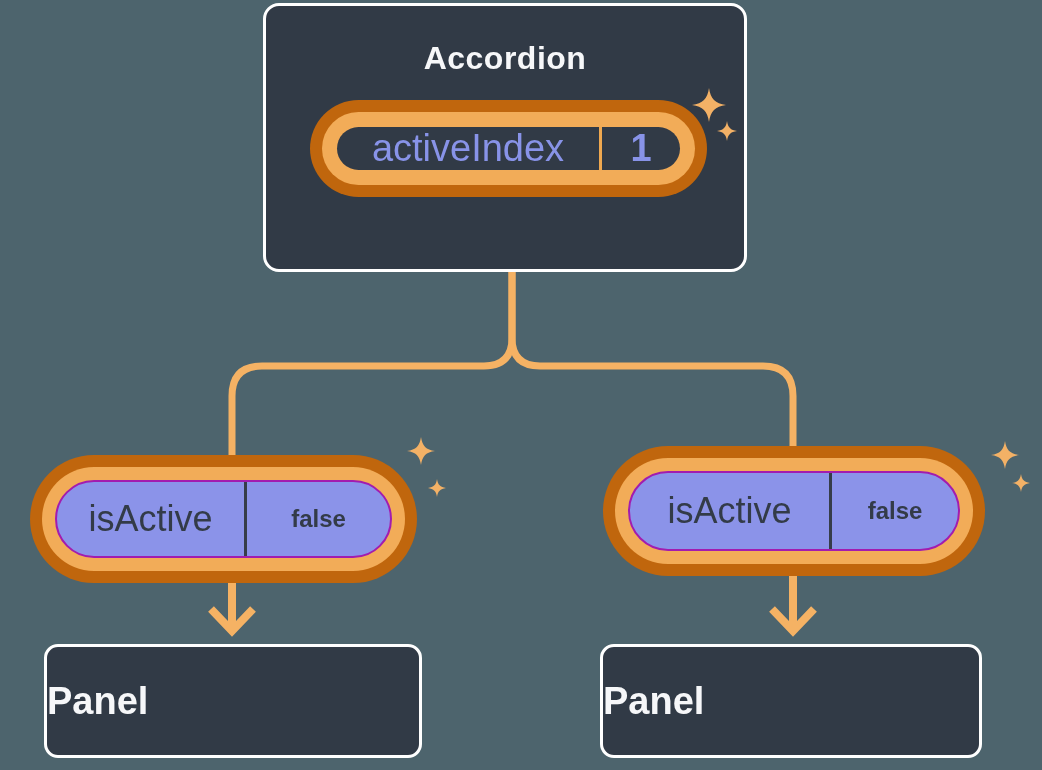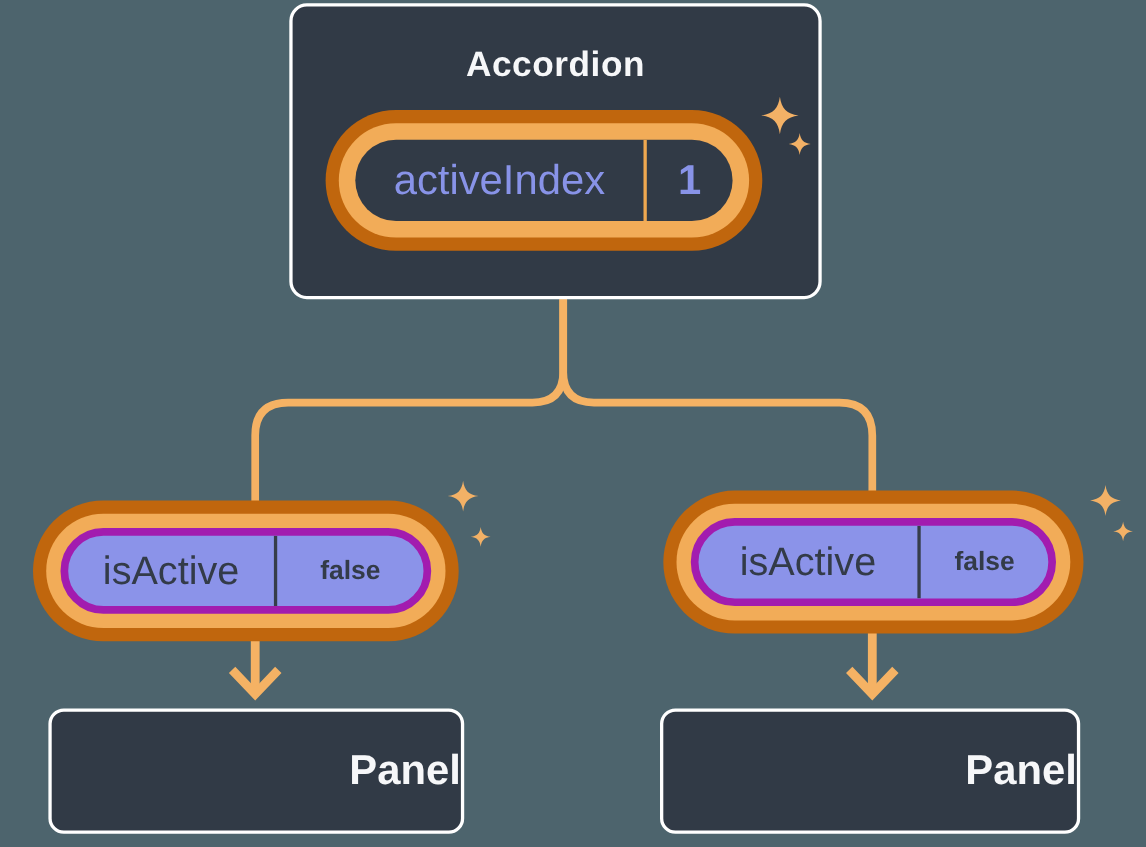--- a/index.html
+++ b/index.html
@@ -16,49 +16,49 @@
     position:absolute; box-sizing:border-box; z-index:2;
     background:#313A46; border:3px solid #FFFFFF; border-radius:16px;
   }
   #root-card { left:263px; top:3px; width:484px; height:269px; }
   .card-title {
     margin-top:34px; text-align:center;
     font-size:32px; font-weight:600; color:#F6F7F9; letter-spacing:0.5px;
   }
 
   .pill { position:absolute; z-index:3; box-sizing:border-box; }
-  #state-pill { left:296px; top:100px; width:397px; height:128px; }
+  #state-pill { left:310px; top:100px; width:397px; height:97px; }
   #prop-pill-0 { left:30px;  top:455px; width:387px; height:128px; }
   #prop-pill-1 { left:603px; top:446px; width:382px; height:130px; }
 
   .ring-outer { width:100%; height:100%; box-sizing:border-box;
     background:#C0660D; border-radius:999px; padding:12px; }
   .ring-mid   { width:100%; height:100%; box-sizing:border-box;
     background:#F2AC58; border-radius:999px; }
   .ring-mid.dark-core   { padding:15px; }
   .ring-mid.purple-core { padding:13px; }
 
   .core { width:100%; height:100%; box-sizing:border-box;
     border-radius:999px; display:flex; align-items:stretch; overflow:hidden; }
   .core.dark   { background:#313A46; }
-  .core.purple { background:#8B93E9; border:7px solid #a21caf; }
+  .core.purple { background:#8B93E9; border:2px solid #a21caf; }
 
   .seg { display:flex; align-items:center; justify-content:center; }
   .state-name  { flex:1; color:#8893E8; font-size:38px; }
   .state-value { width:78px; color:#8893E8; font-size:38px; font-weight:700; }
   .divider-orange { width:3px; background:#EFA850; }
   .divider-dark   { width:3px; background:#363D49; }
   .prop-name  { color:#333B48; font-size:36px; }
   #prop-pill-0 .prop-name { width:187px; }
   #prop-pill-1 .prop-name { width:199px; }
   .prop-value { flex:1; color:#333B48; font-size:24px; font-weight:700; }
 
   #panel-0 { left:44px;  top:644px; width:378px; height:114px; }
   #panel-1 { left:600px; top:644px; width:382px; height:114px; }
-  .panel-card { display:flex; align-items:center; justify-content:flex-end;
+  .panel-card { display:flex; align-items:center; justify-content:flex-start;
     border-radius:14px; }
   .panel-label { font-size:38px; font-weight:600; color:#F6F7F9; }
 </style>
 </head>
 <body>
 
 <div class="canvas">
 
   <svg class="layer connector-layer" viewBox="0 0 1042 770" fill="none">
     <path d="M512,272 L512,338 Q512,366 484,366 L262,366 Q232,366 232,396 L232,457" stroke="#F5B264" stroke-width="7"></path>

